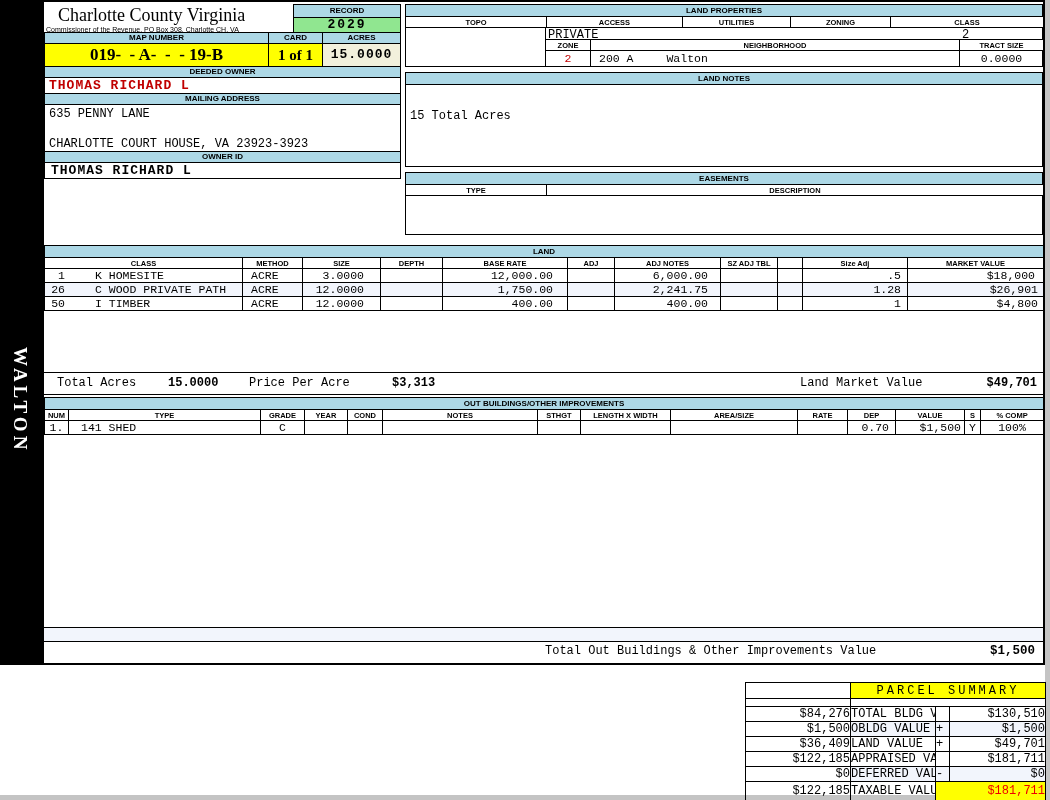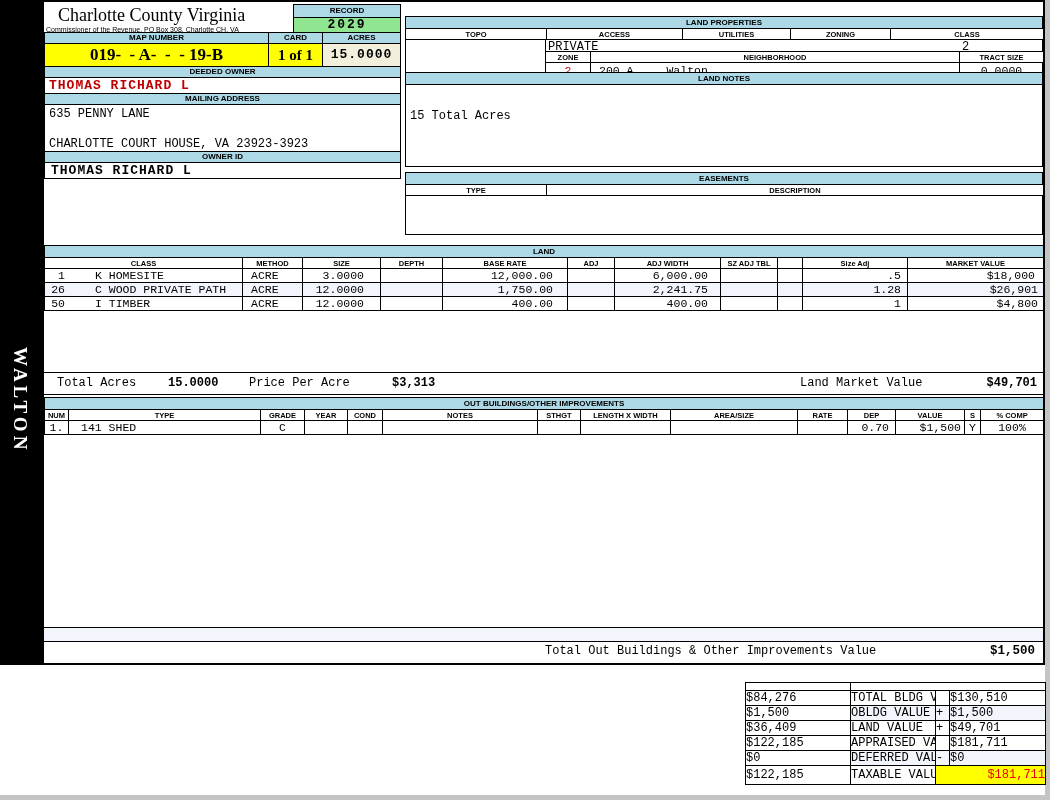--- a/index.html
+++ b/index.html
@@ -55,21 +55,21 @@
 
   .totline { border-top:1px solid #000; border-bottom:1px solid #000; background:#fff; }
 
   
   table.summary { border-collapse:collapse; table-layout:fixed; width:300px; }
   table.summary td { border:1px solid #000; padding:0; overflow:hidden; white-space:nowrap;
                      font:12px "Liberation Mono","DejaVu Sans Mono",monospace; }
   td.sum-title { background:#FFFF00; font-family:"Liberation Serif","DejaVu Serif",serif; font-weight:bold;
                  font-size:13px; letter-spacing:3px; text-align:center; }
   td.sum-label { font:bold 8px "Liberation Mono","DejaVu Sans Mono",monospace; padding-left:2px; }
-  td.sum-val { text-align:left; padding-right:4px; }
+  td.sum-val { text-align:right; padding-right:4px; }
   td.thickb { border-bottom:3px solid #000; }
   td.taxable-big { background:#FFFF00; color:#EE0000; text-align:right; padding-right:6px;
                    font:bold 20px "Liberation Sans","DejaVu Sans",sans-serif; }
   td.wrap8 { white-space:normal; line-height:8px; }
 </style>
 </head>
 <body>
 
 <div class="page">
 
@@ -96,21 +96,21 @@
     <div class="abs band" style="left:0;top:64px;width:357px;height:15px;">DEEDED OWNER</div>
     <div class="abs wcell owner-red" style="left:0;top:75px;width:357px;height:17px;">THOMAS RICHARD L</div>
     <div class="abs band" style="left:0;top:91px;width:357px;height:12px;">MAILING ADDRESS</div>
     <div class="abs wcell" style="left:0;top:102px;width:357px;height:48px;">
       <div class="addr" style="margin-top:2px;">635 PENNY LANE</div>
       <div class="addr" style="margin-top:16px;">CHARLOTTE COURT HOUSE, VA 23923-3923</div>
     </div>
     <div class="abs band" style="left:0;top:149px;width:357px;height:12px;">OWNER ID</div>
     <div class="abs wcell owner-blk" style="left:0;top:160px;width:357px;height:17px;">THOMAS RICHARD L</div>
 
-    <div class="abs boxed" style="left:361px;top:14px;width:638px;height:63px;">
+    <div class="abs boxed" style="left:361px;top:2px;width:638px;height:63px;">
       <div class="innerband">LAND PROPERTIES</div>
       <table class="grid abs" style="left:-1px;top:11px;width:638px;">
         <colgroup>
             <col style="width:141px">
             <col style="width:136px">
             <col style="width:108px">
             <col style="width:100px">
             <col style="width:153px">
           </colgroup>
         <tbody>
@@ -189,21 +189,21 @@
           <tr>
             <th class="section-band" colspan="11">LAND</th>
           </tr>
       <tr>
         <th class="col">CLASS</th>
         <th class="col">METHOD</th>
         <th class="col">SIZE</th>
         <th class="col">DEPTH</th>
         <th class="col">BASE RATE</th>
         <th class="col">ADJ</th>
-        <th class="col">ADJ WIDTH</th>
+        <th class="col">ADJ NOTES</th>
         <th class="col">SZ ADJ TBL</th>
         <th class="col"></th>
         <th class="col">Size Adj</th>
         <th class="col">MARKET VALUE</th>
       </tr>
       <tr>
         <td><span class="cnum">1</span><span class="cname">K HOMESITE</span></td>
         <td style="padding-left:8px;">ACRE</td>
         <td class="tr" style="padding-right:16px;">3.0000</td>
         <td></td>
@@ -319,20 +319,24 @@
   <div class="abs" style="left:0;top:665px;width:1045px;height:130px;background:#fff;">
 
     <table class="summary abs" style="left:745px;top:17px;">
       <colgroup>
           <col style="width:105px">
           <col style="width:85px">
           <col style="width:14px">
           <col style="width:96px">
         </colgroup>
       <tbody>
+          <tr style="height:16px;">
+        <td></td>
+        <td class="sum-title" colspan="3">PARCEL SUMMARY</td>
+      </tr>
       <tr style="height:8px;">
         <td></td>
         <td colspan="3"></td>
       </tr>
       <tr style="height:14px;">
         <td class="sum-val">$84,276</td>
         <td class="sum-label">TOTAL BLDG VALUE</td>
         <td></td>
         <td class="sum-val">$130,510</td>
       </tr>

